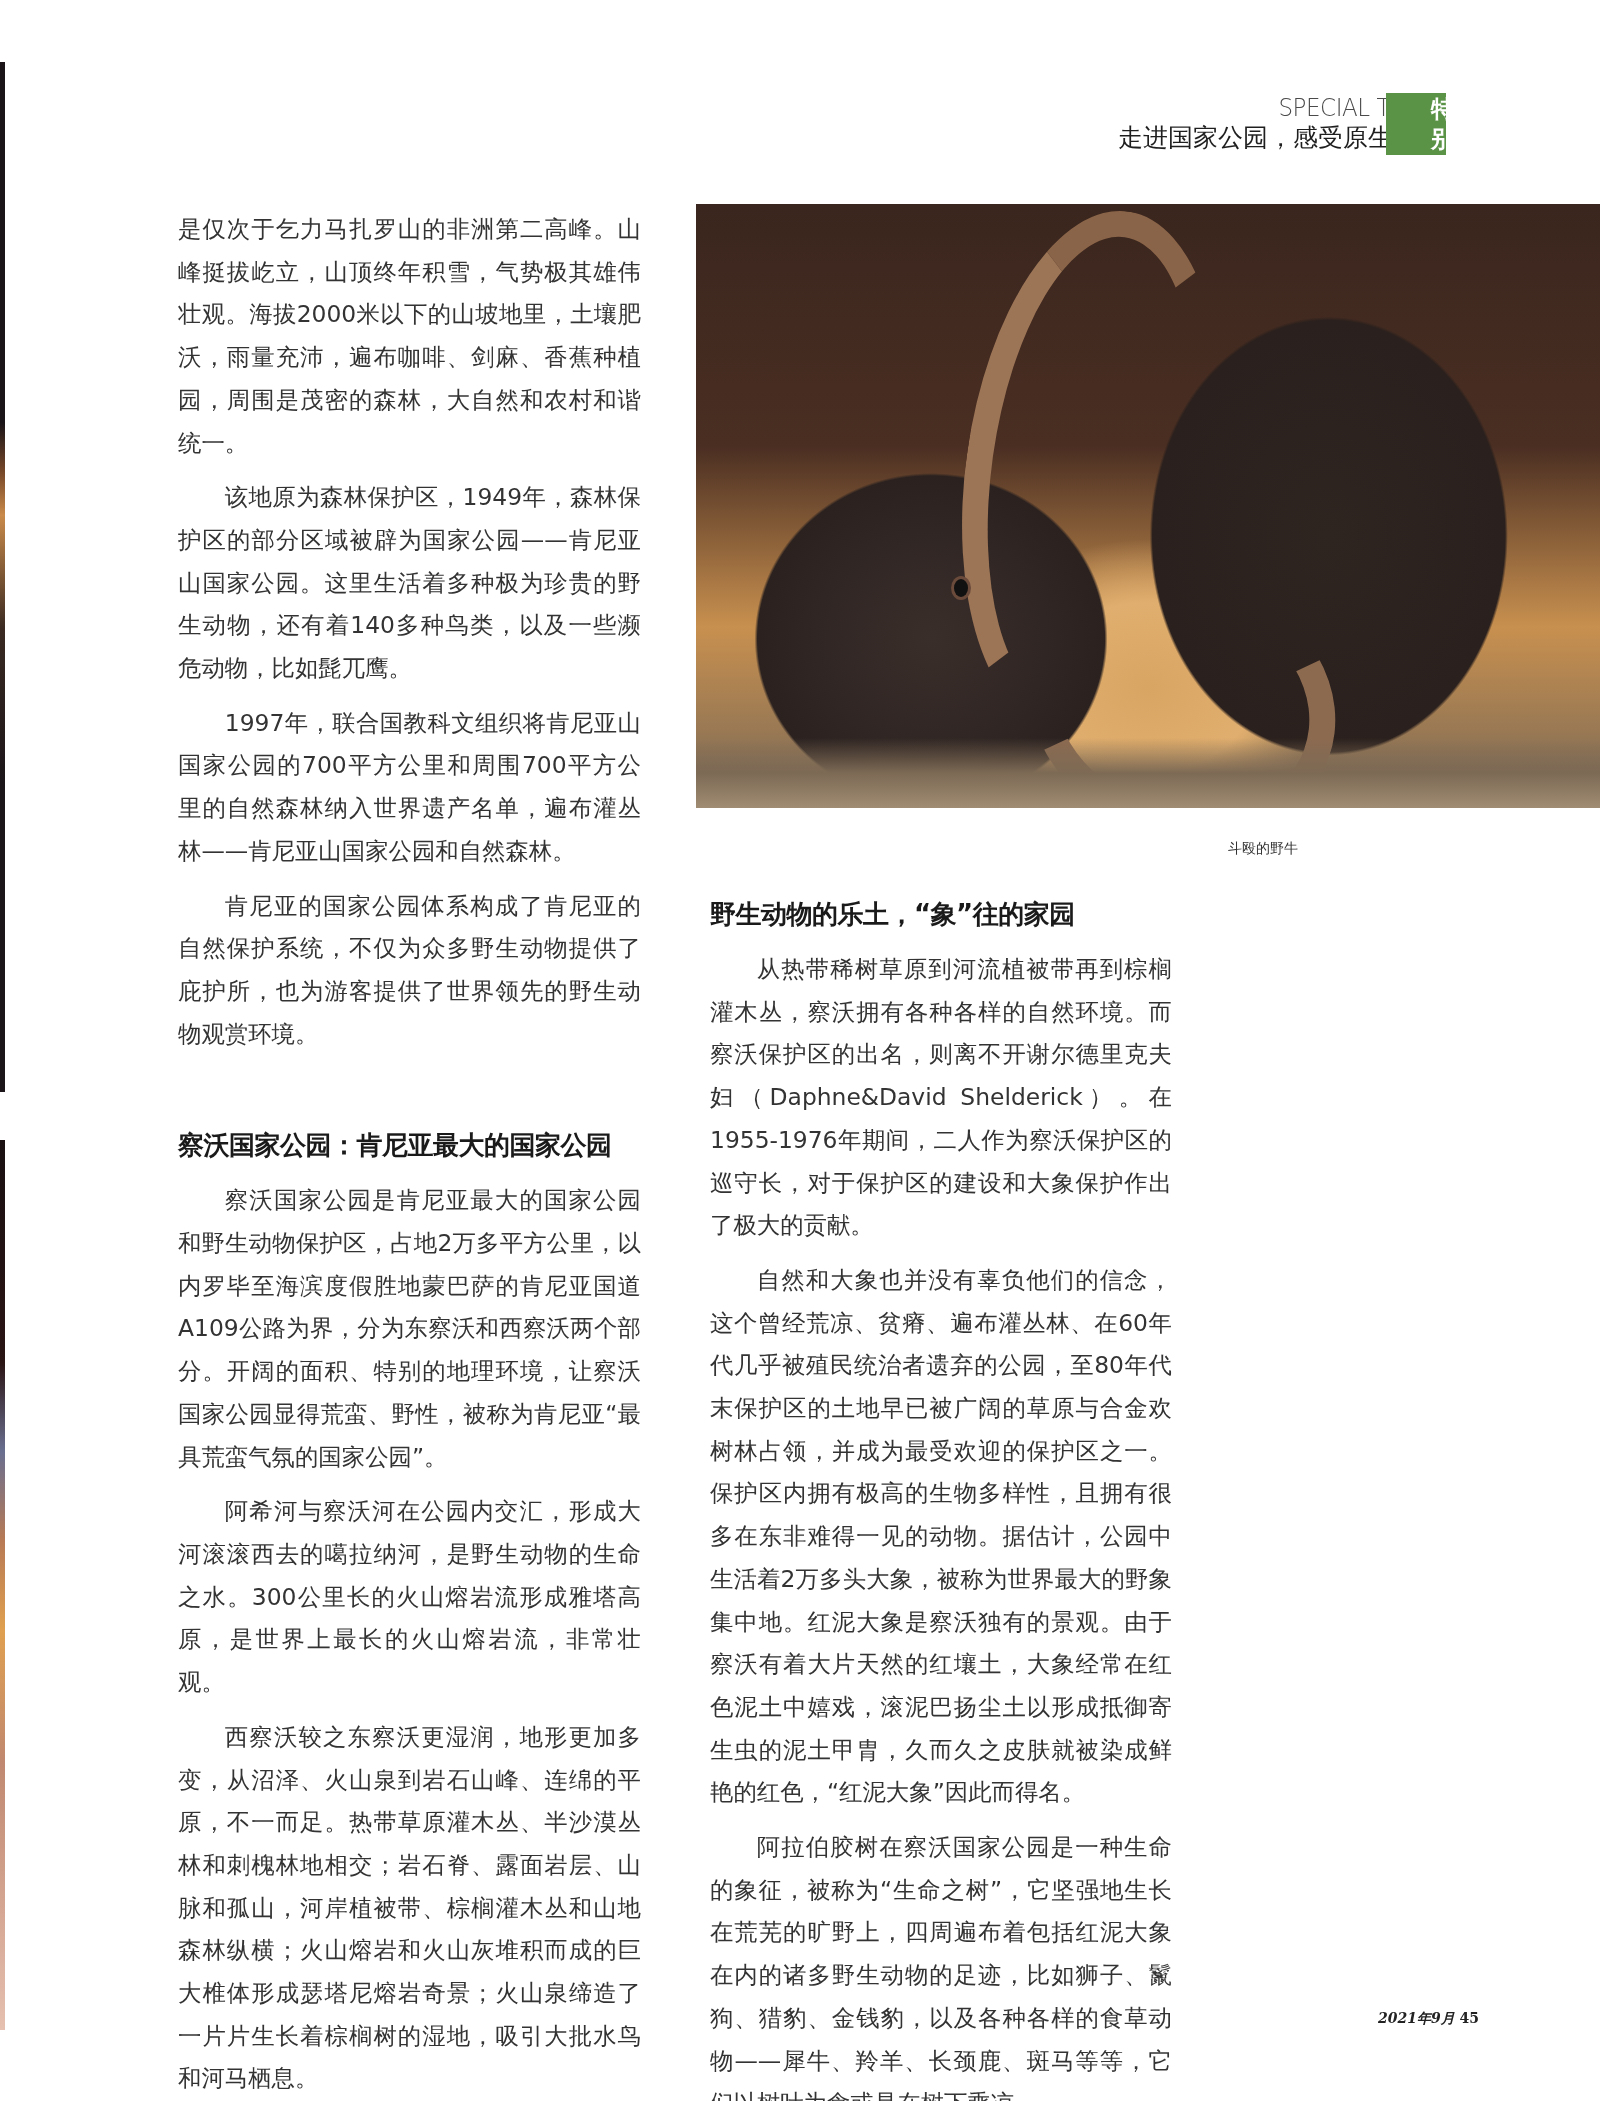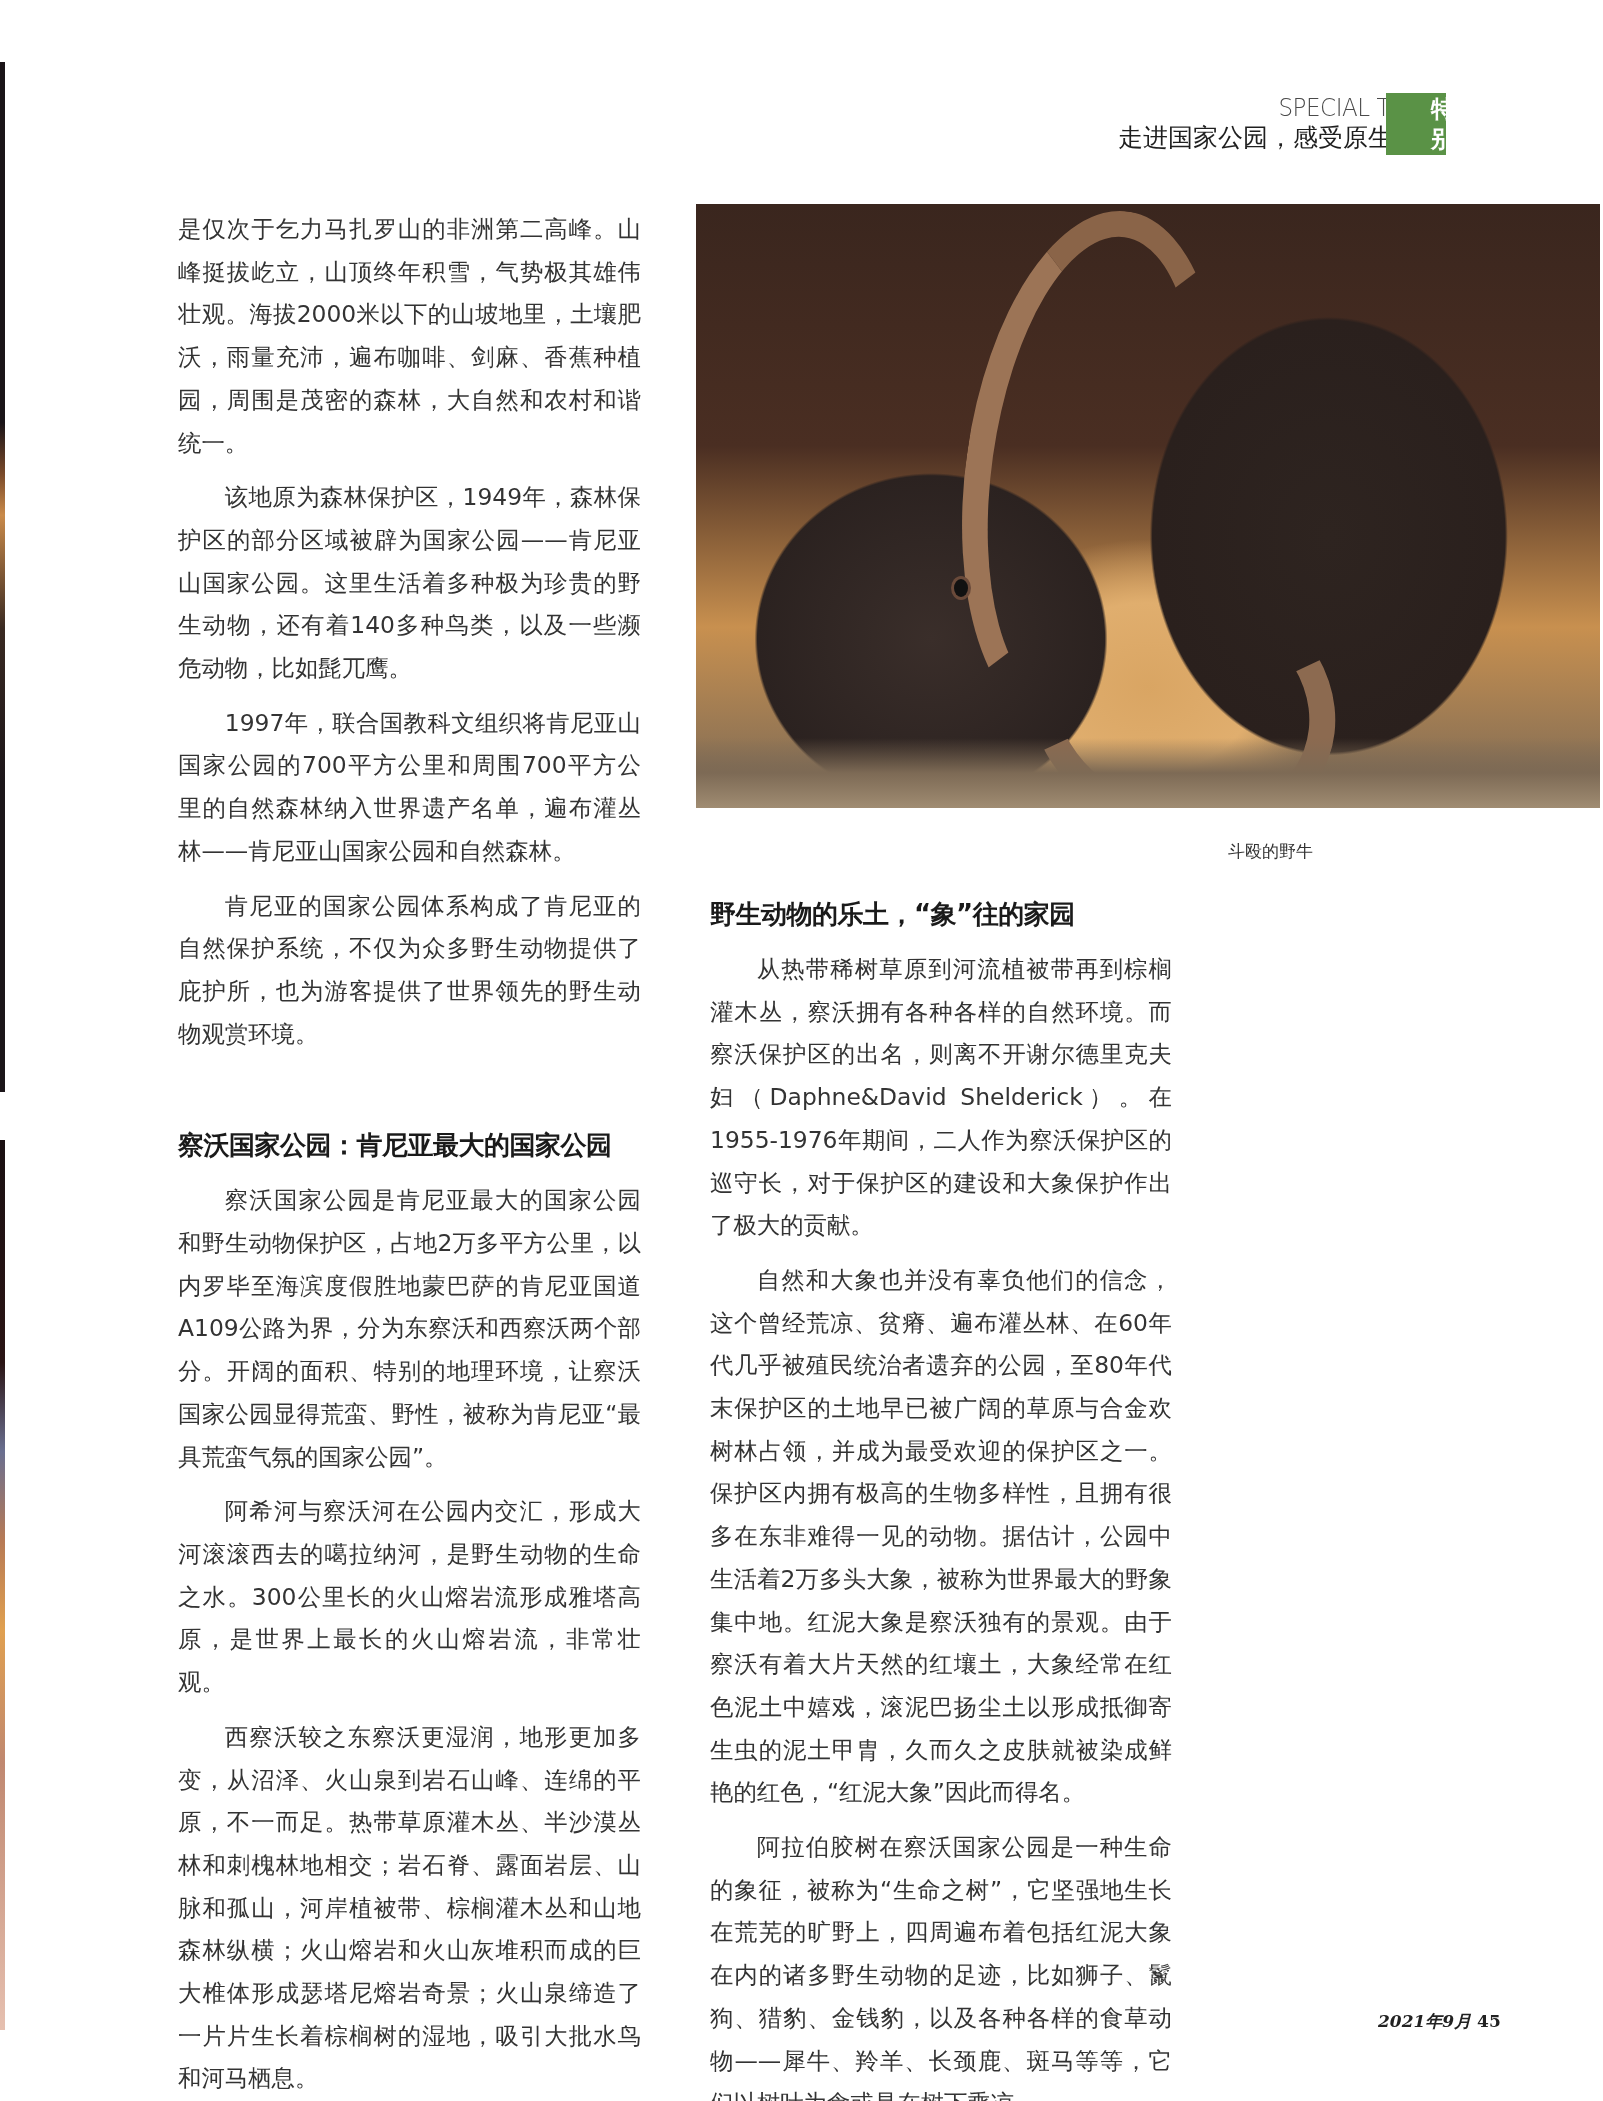--- a/index.html
+++ b/index.html
@@ -27,22 +27,22 @@
              radial-gradient(ellipse 32% 45% at 26% 72%, #3a2e2a 0%, #2b2220 60%, transparent 61%),
              radial-gradient(ellipse 30% 55% at 70% 55%, #2e2420 0%, #2a201d 65%, transparent 66%),
              radial-gradient(ellipse 30% 35% at 50% 80%, #d9a563 0%, #e0ae6e 40%, transparent 70%),
              linear-gradient(180deg, #3a261e 0%, #4a2e22 40%, #c8904f 70%, #8c7255 92%, #6a5a48 100%); }
   .horn { position:absolute; border:26px solid #8a6448; border-radius:50%; }
   .horn1 { left:270px; top:5px; width:200px; height:470px; border-right-color:transparent; border-bottom-color:transparent; border-left-color:#9c7456; transform:rotate(8deg); }
   .horn2 { left:330px; top:370px; width:260px; height:210px; border-top-color:transparent; border-left-color:transparent; border-color:transparent #8c6a50 #8c6a50 transparent; transform:rotate(20deg); }
   .eye { position:absolute; left:258px; top:375px; width:14px; height:18px; border-radius:50%; background:#111; box-shadow:0 0 0 3px #6a4a3a; }
   .ground { position:absolute; left:0; right:0; bottom:0; height:70px; background:linear-gradient(180deg, rgba(120,100,80,0) 0%, #7d6a55 50%, #a08c72 100%); }
 
-  .caption { position:absolute; left:1228px; top:840px; font-size:17px; color:#333; }
-  .footer { position:absolute; left:1378px; top:2010px; font-family:"DejaVu Serif","Liberation Serif",serif; font-weight:bold; font-size:17px; color:#222; }
+  .caption { position:absolute; left:1228px; top:840px; font-size:14px; color:#333; }
+  .footer { position:absolute; left:1378px; top:2010px; font-family:"DejaVu Serif","Liberation Serif",serif; font-weight:bold; font-size:14px; color:#222; }
   .footer .date { font-style:italic; }
 </style>
 </head>
 <body>
 
 <div class="edge-strip edge-top"></div>
 <div class="edge-strip edge-bot"></div>
 
 <div class="header">
   <div class="topic">SPECIAL TOPIC</div>

